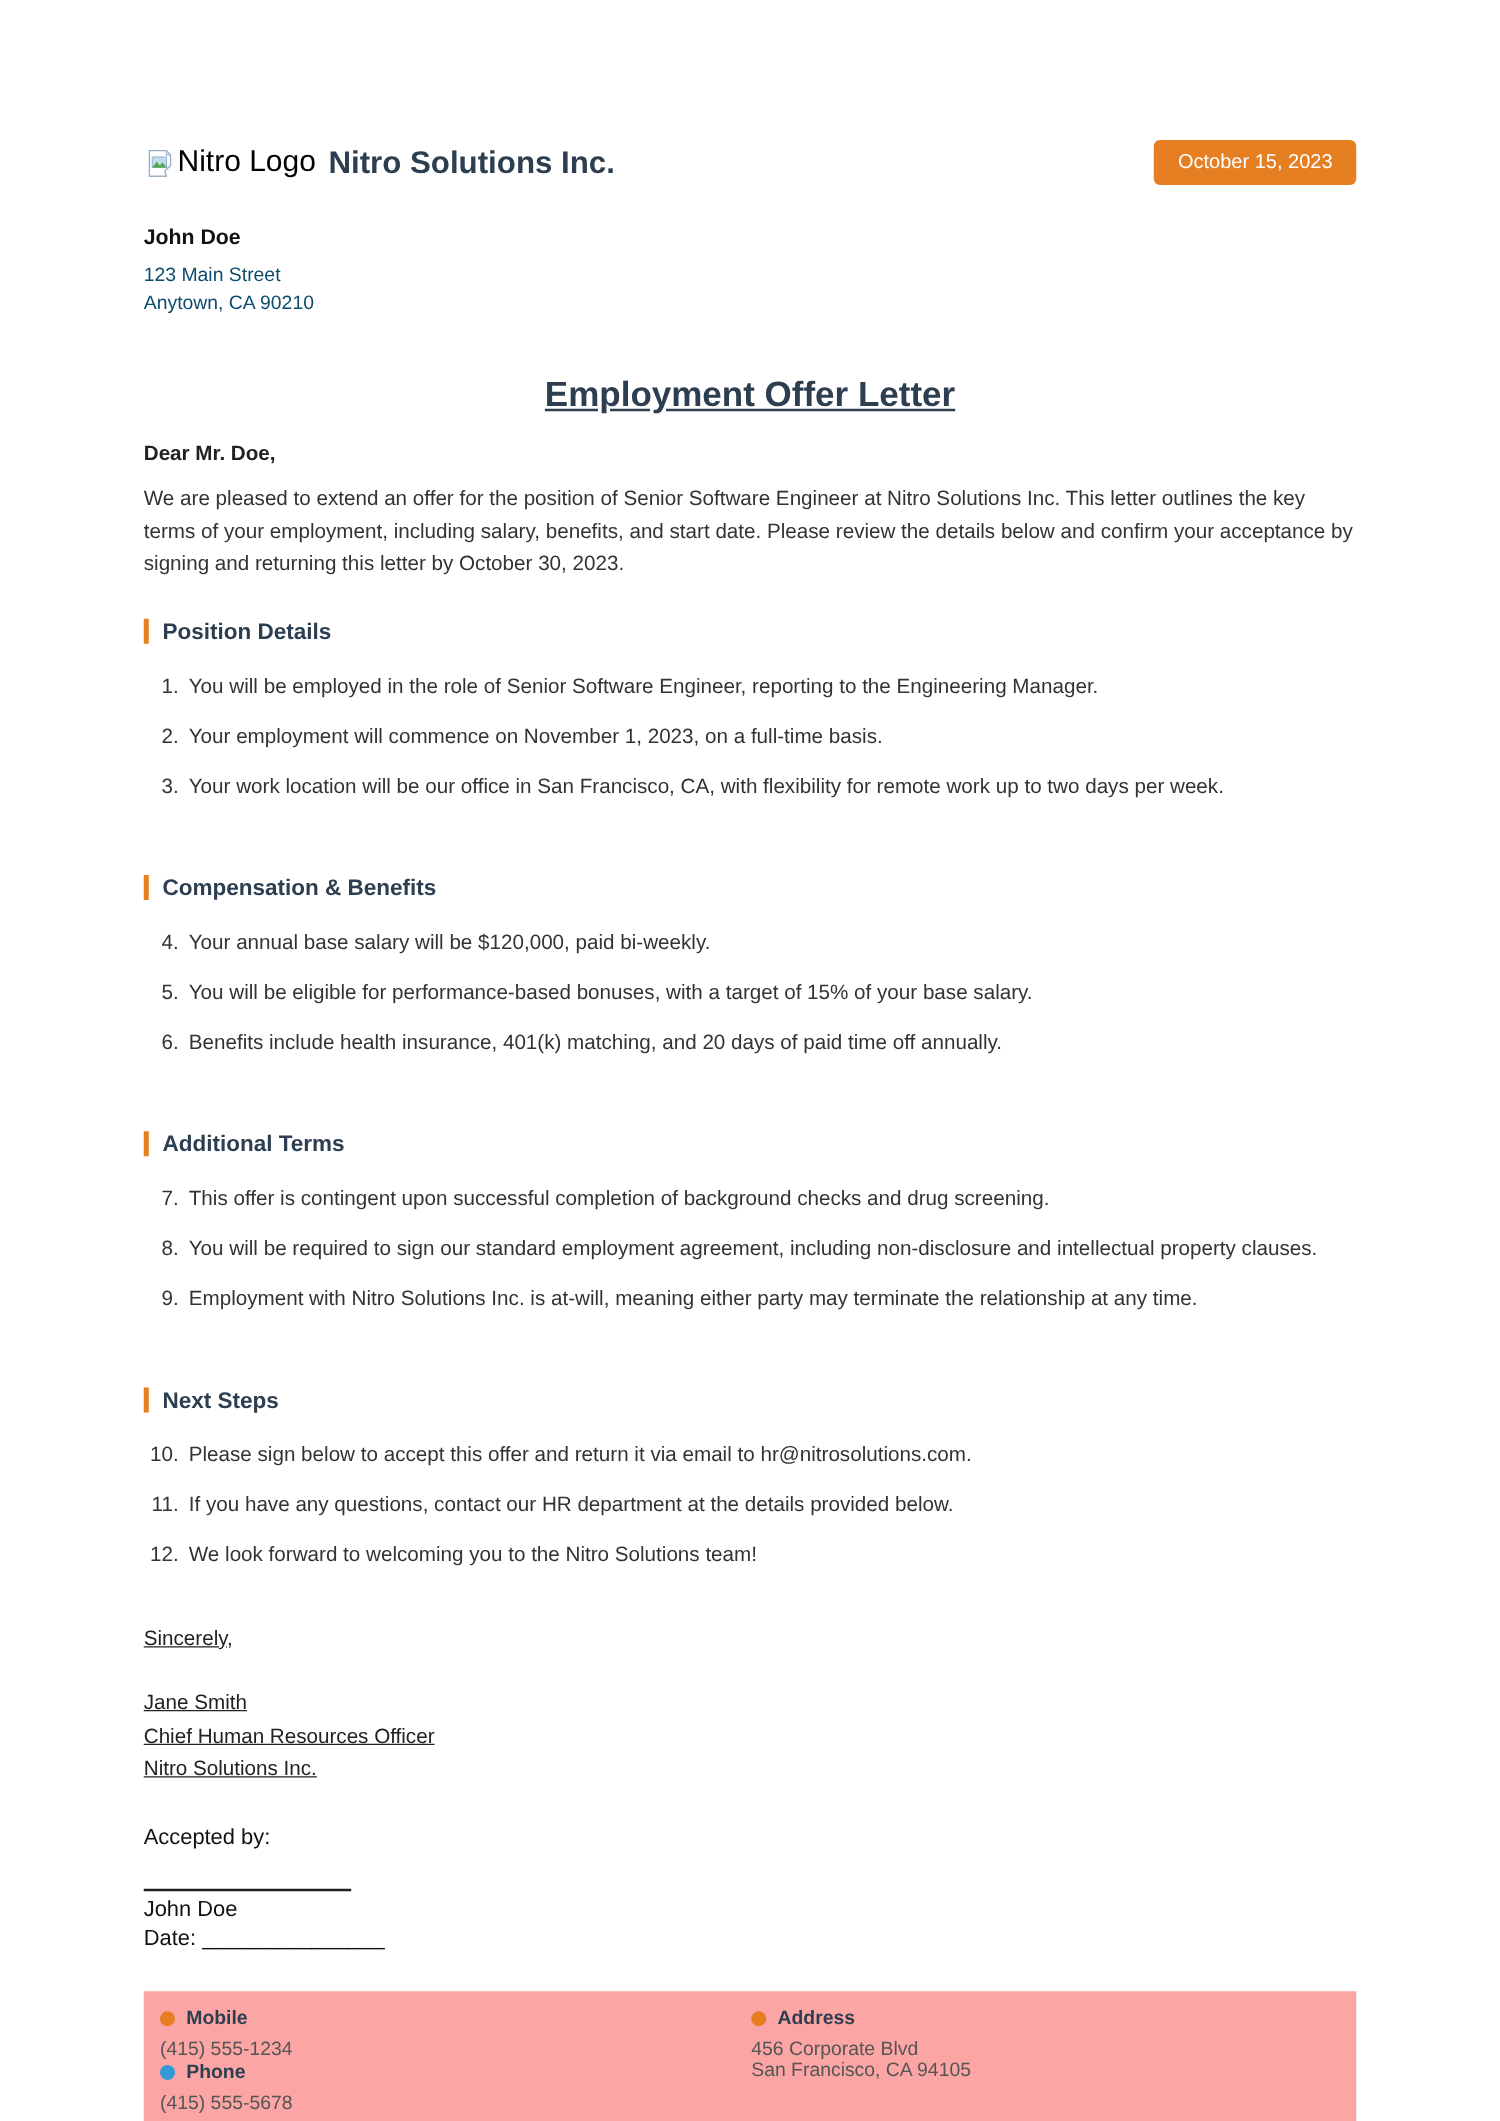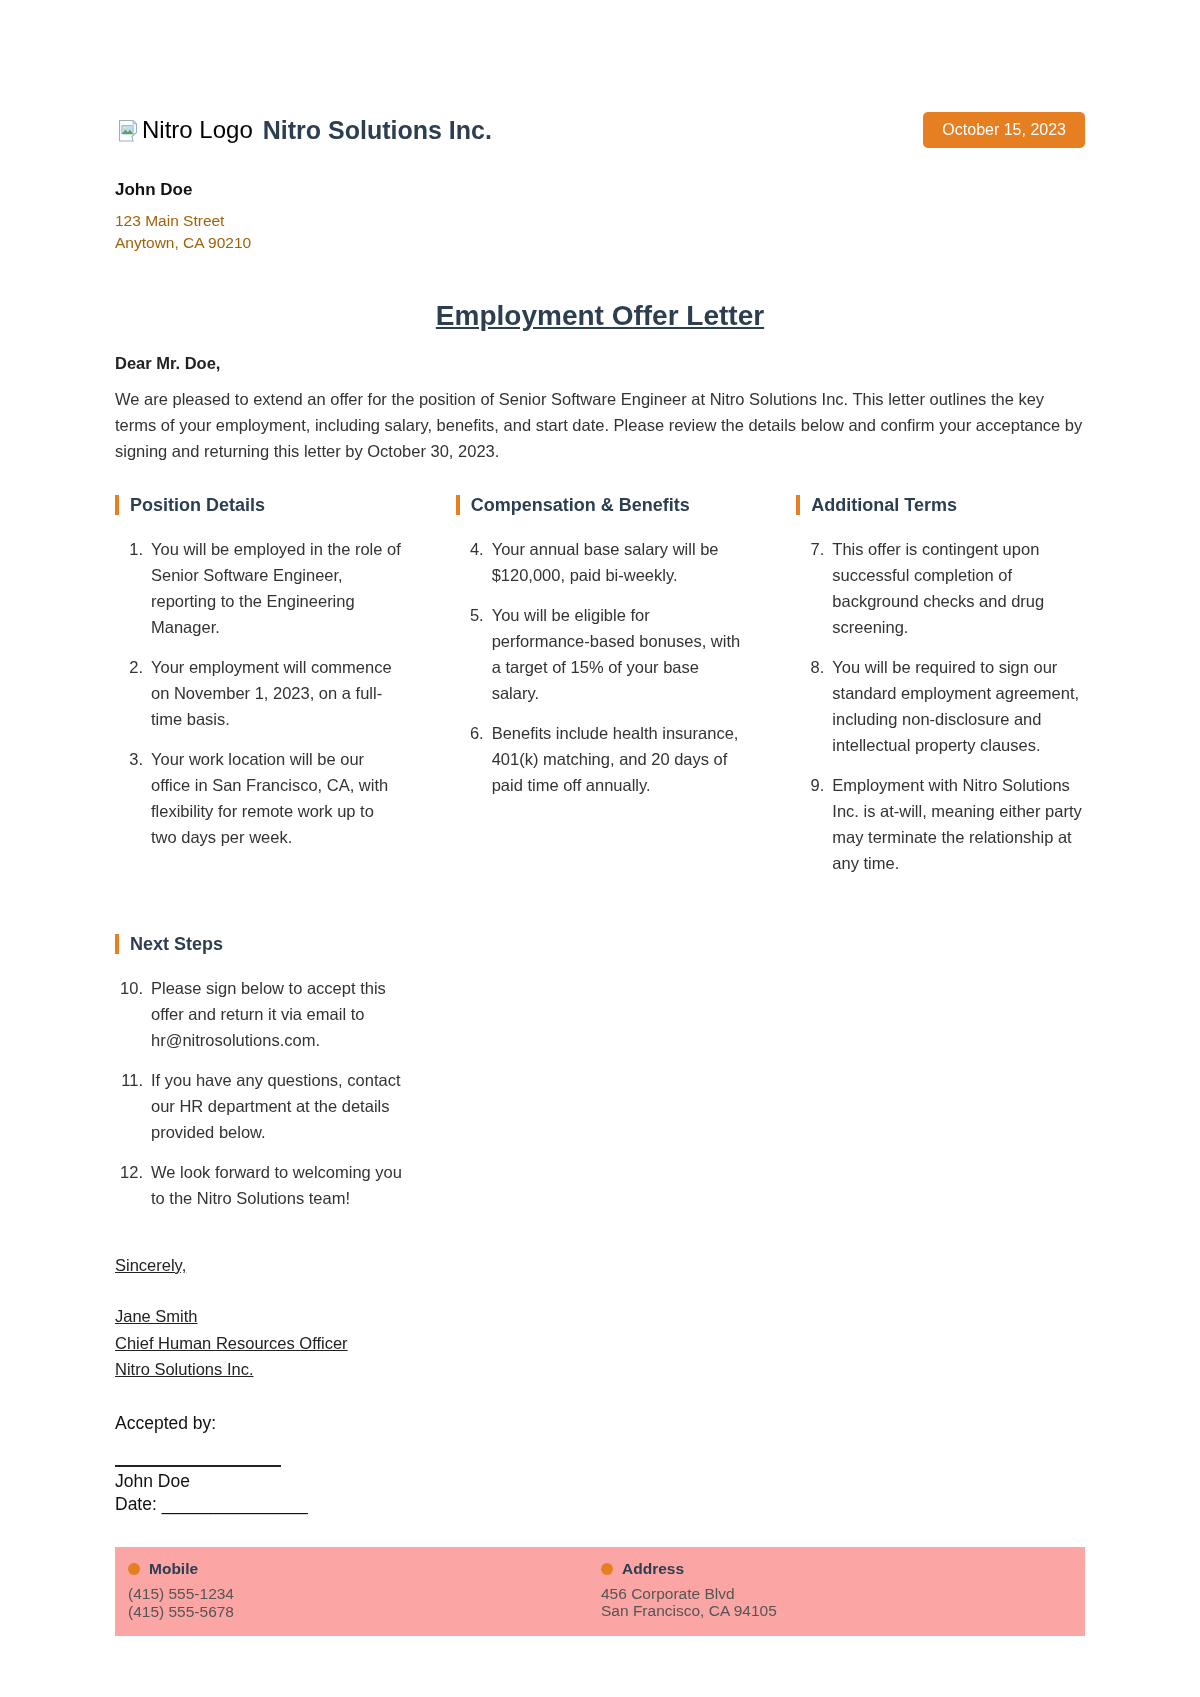--- a/index.html
+++ b/index.html
@@ -48,21 +48,21 @@
     border-radius: 5px;
     white-space: nowrap;
   }
 
   
   .recipient { margin-top: 32px; }
   .recipient-name { font-size: 17px; font-weight: 700; color: #111; }
   .recipient-addr {
     margin-top: 10px;
     font-size: 15.5px;
-    color: #a16207;
+    color: #0c4a6e;
     line-height: 22px;
   }
 
   
   .title {
     margin-top: 46px;
     text-align: center;
     font-size: 28px;
     font-weight: 700;
     color: #2C3E50;
@@ -78,21 +78,21 @@
     margin-top: 13px;
     font-size: 16.5px;
     line-height: 26px;
     color: #333;
   }
 
   
   .grid {
     margin-top: 31px;
     display: grid;
-    grid-template-columns: 1fr 1fr 1fr;
+    grid-template-columns: 1fr;
     column-gap: 52px;
     row-gap: 58px;
   }
   .section-heading {
     font-size: 18px;
     font-weight: 700;
     color: #2C3E50;
     border-left: 4px solid #E67E22;
     padding-left: 11px;
     line-height: 20px;
@@ -278,20 +278,24 @@
     <div class="date-row"><span>Date:</span> <span>_______________</span></div>
   </div>
 
   <footer class="footer">
     <div>
       <div class="f-label">
         <span class="dot dot-orange"></span>
         <span>Mobile</span>
       </div>
       <div class="f-value">(415) 555-1234</div>
+      <div class="f-label">
+        <span class="dot dot-blue"></span>
+        <span>Phone</span>
+      </div>
       <div class="f-value">(415) 555-5678</div>
     </div>
     <div>
       <div class="f-label">
         <span class="dot dot-orange"></span>
         <span>Address</span>
       </div>
       <div class="f-value">
         <span>456 Corporate Blvd</span><br>
         <span>San Francisco, CA 94105</span>

